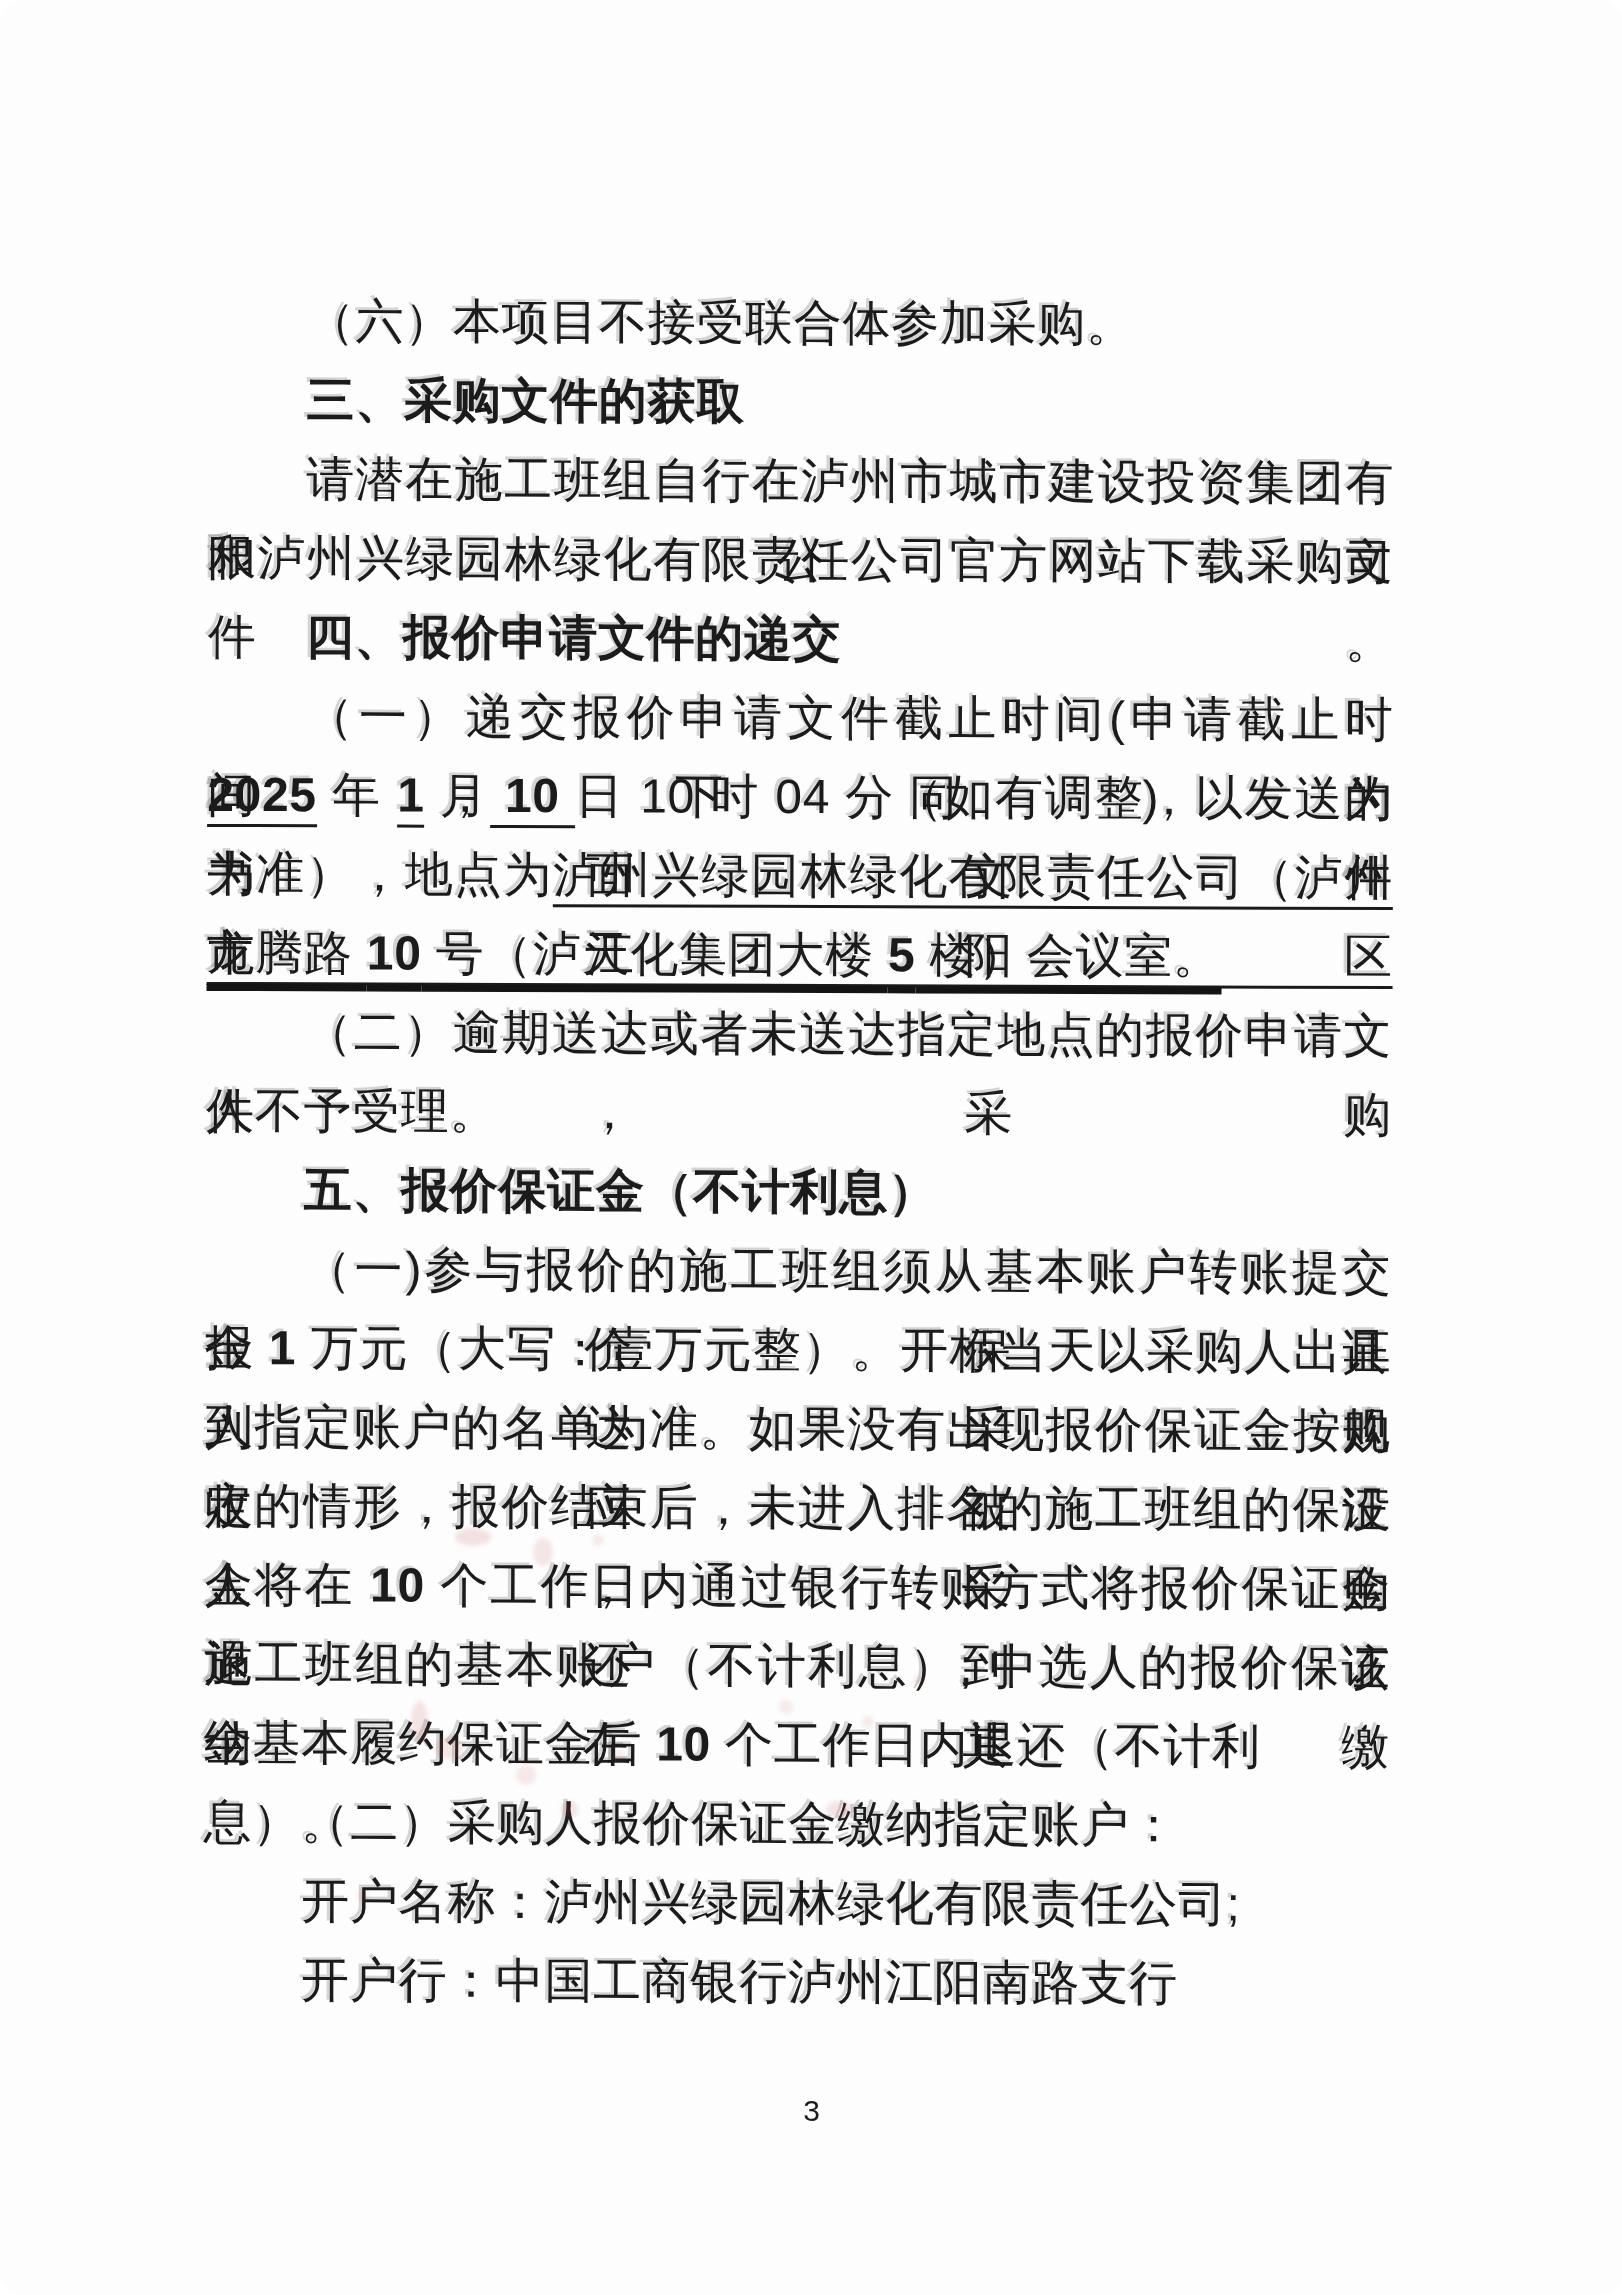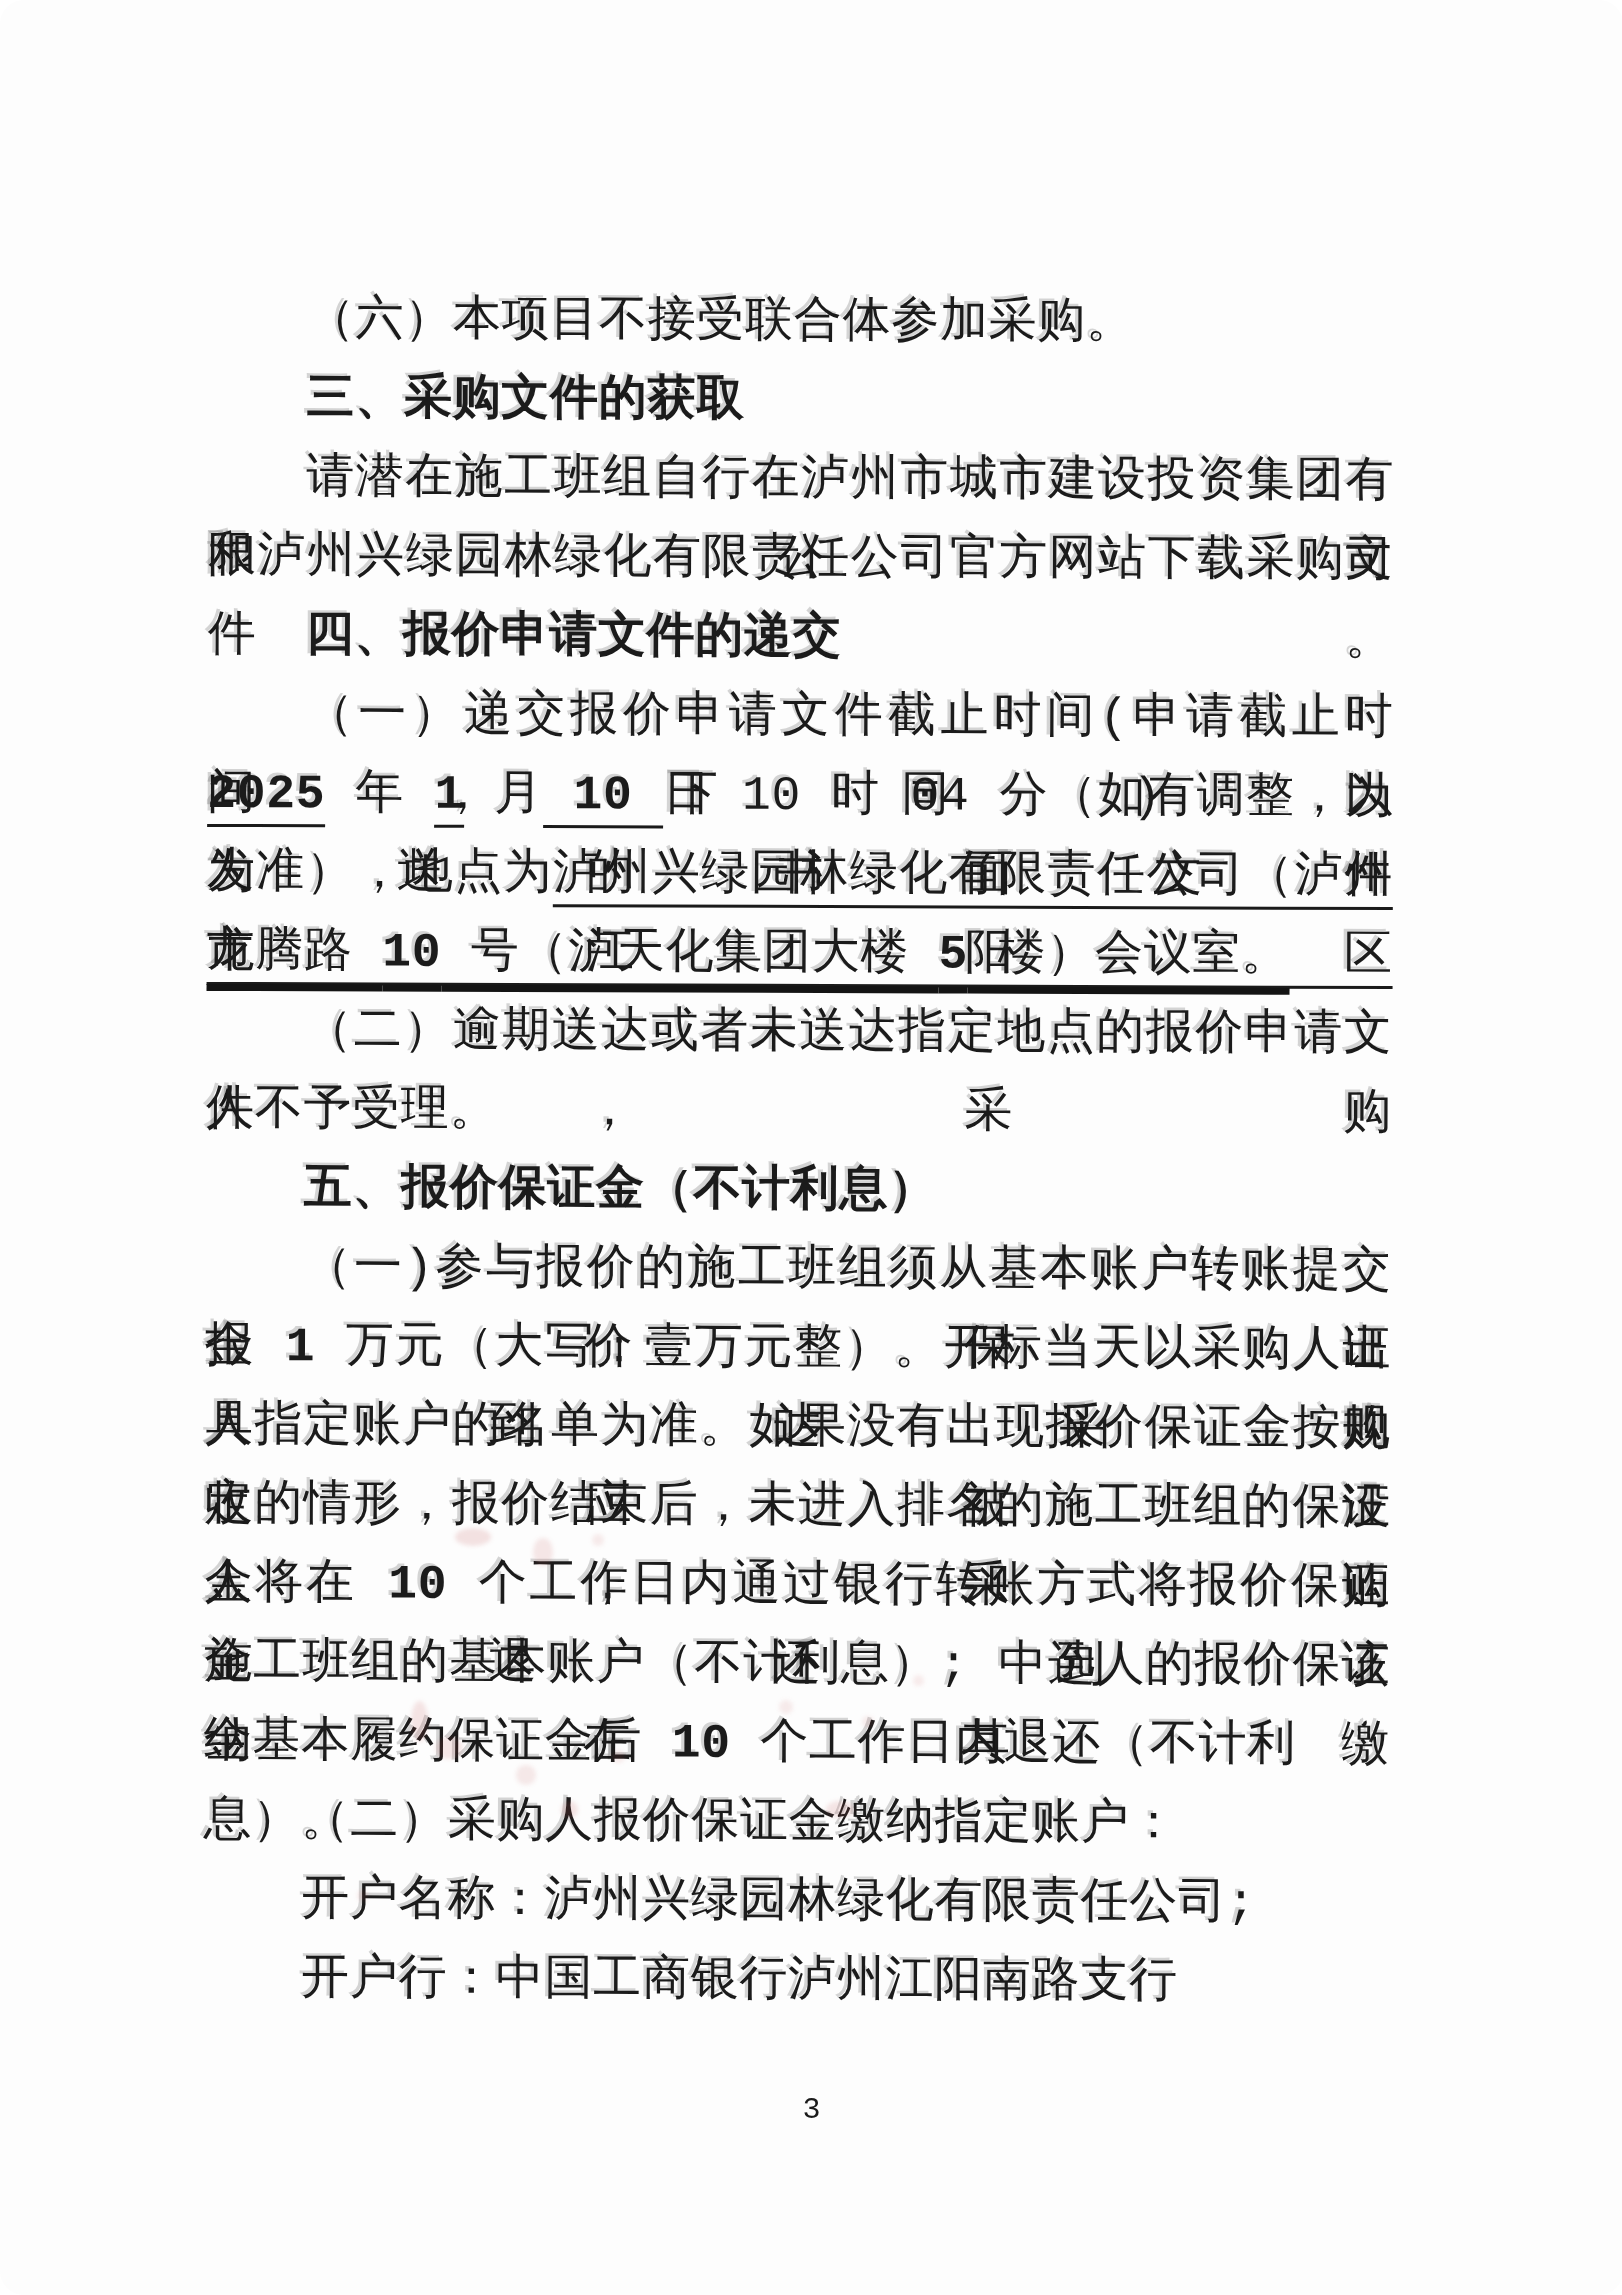--- a/index.html
+++ b/index.html
@@ -1,21 +1,21 @@
 <!DOCTYPE html>
 <html style="font-size:10.5px"><head>
 <meta charset="utf-8">
 <style>
   html,body{margin:0;padding:0;background:#ffffff;}
   .page{
     position:relative;
     width:1623px;height:2295px;
     background:#fdfdfd;
     overflow:hidden;
-    font-family:Liberation Mono, monospace;
+    font-family:Liberation Sans, sans-serif;
     color:#1b1b1b;
     border-radius:24px;
   }
   .content{
     position:absolute;
     left:209px;top:283px;width:1186px;
     transform:rotate(0.2deg);
     transform-origin:50% 0;
     text-shadow:-3.3px -2.6px 0 rgba(0,0,0,0.16);
   }

